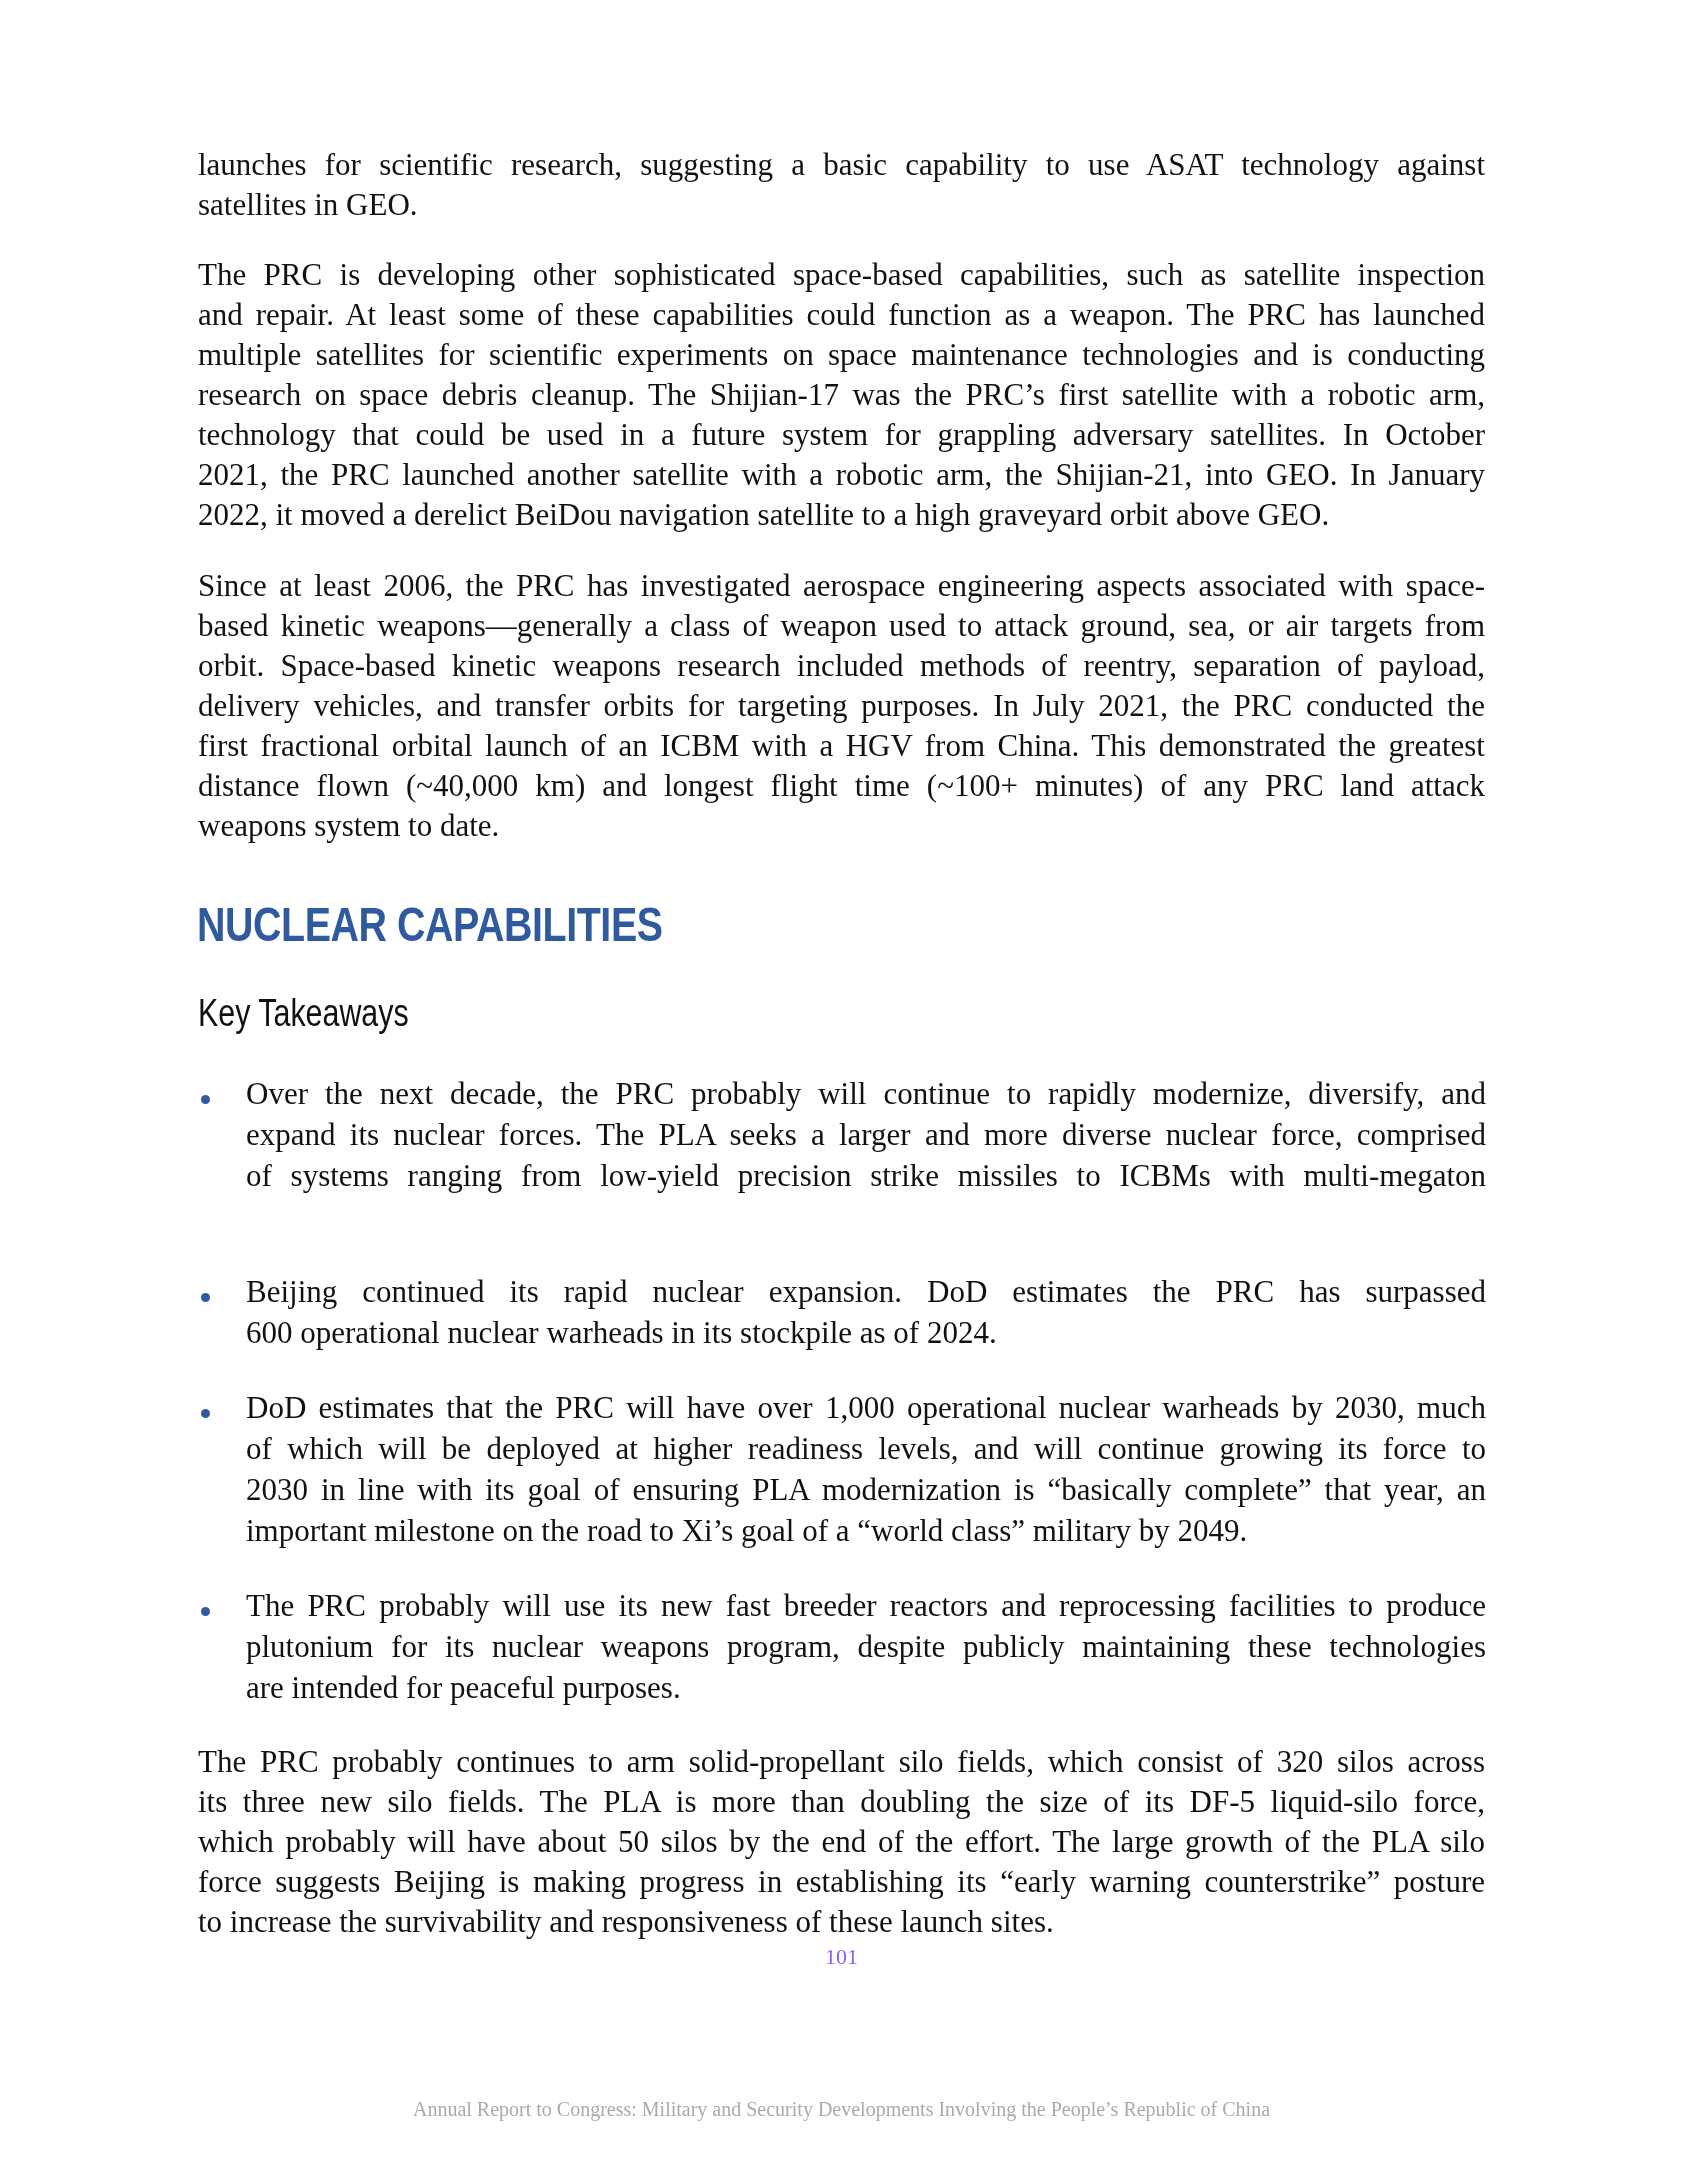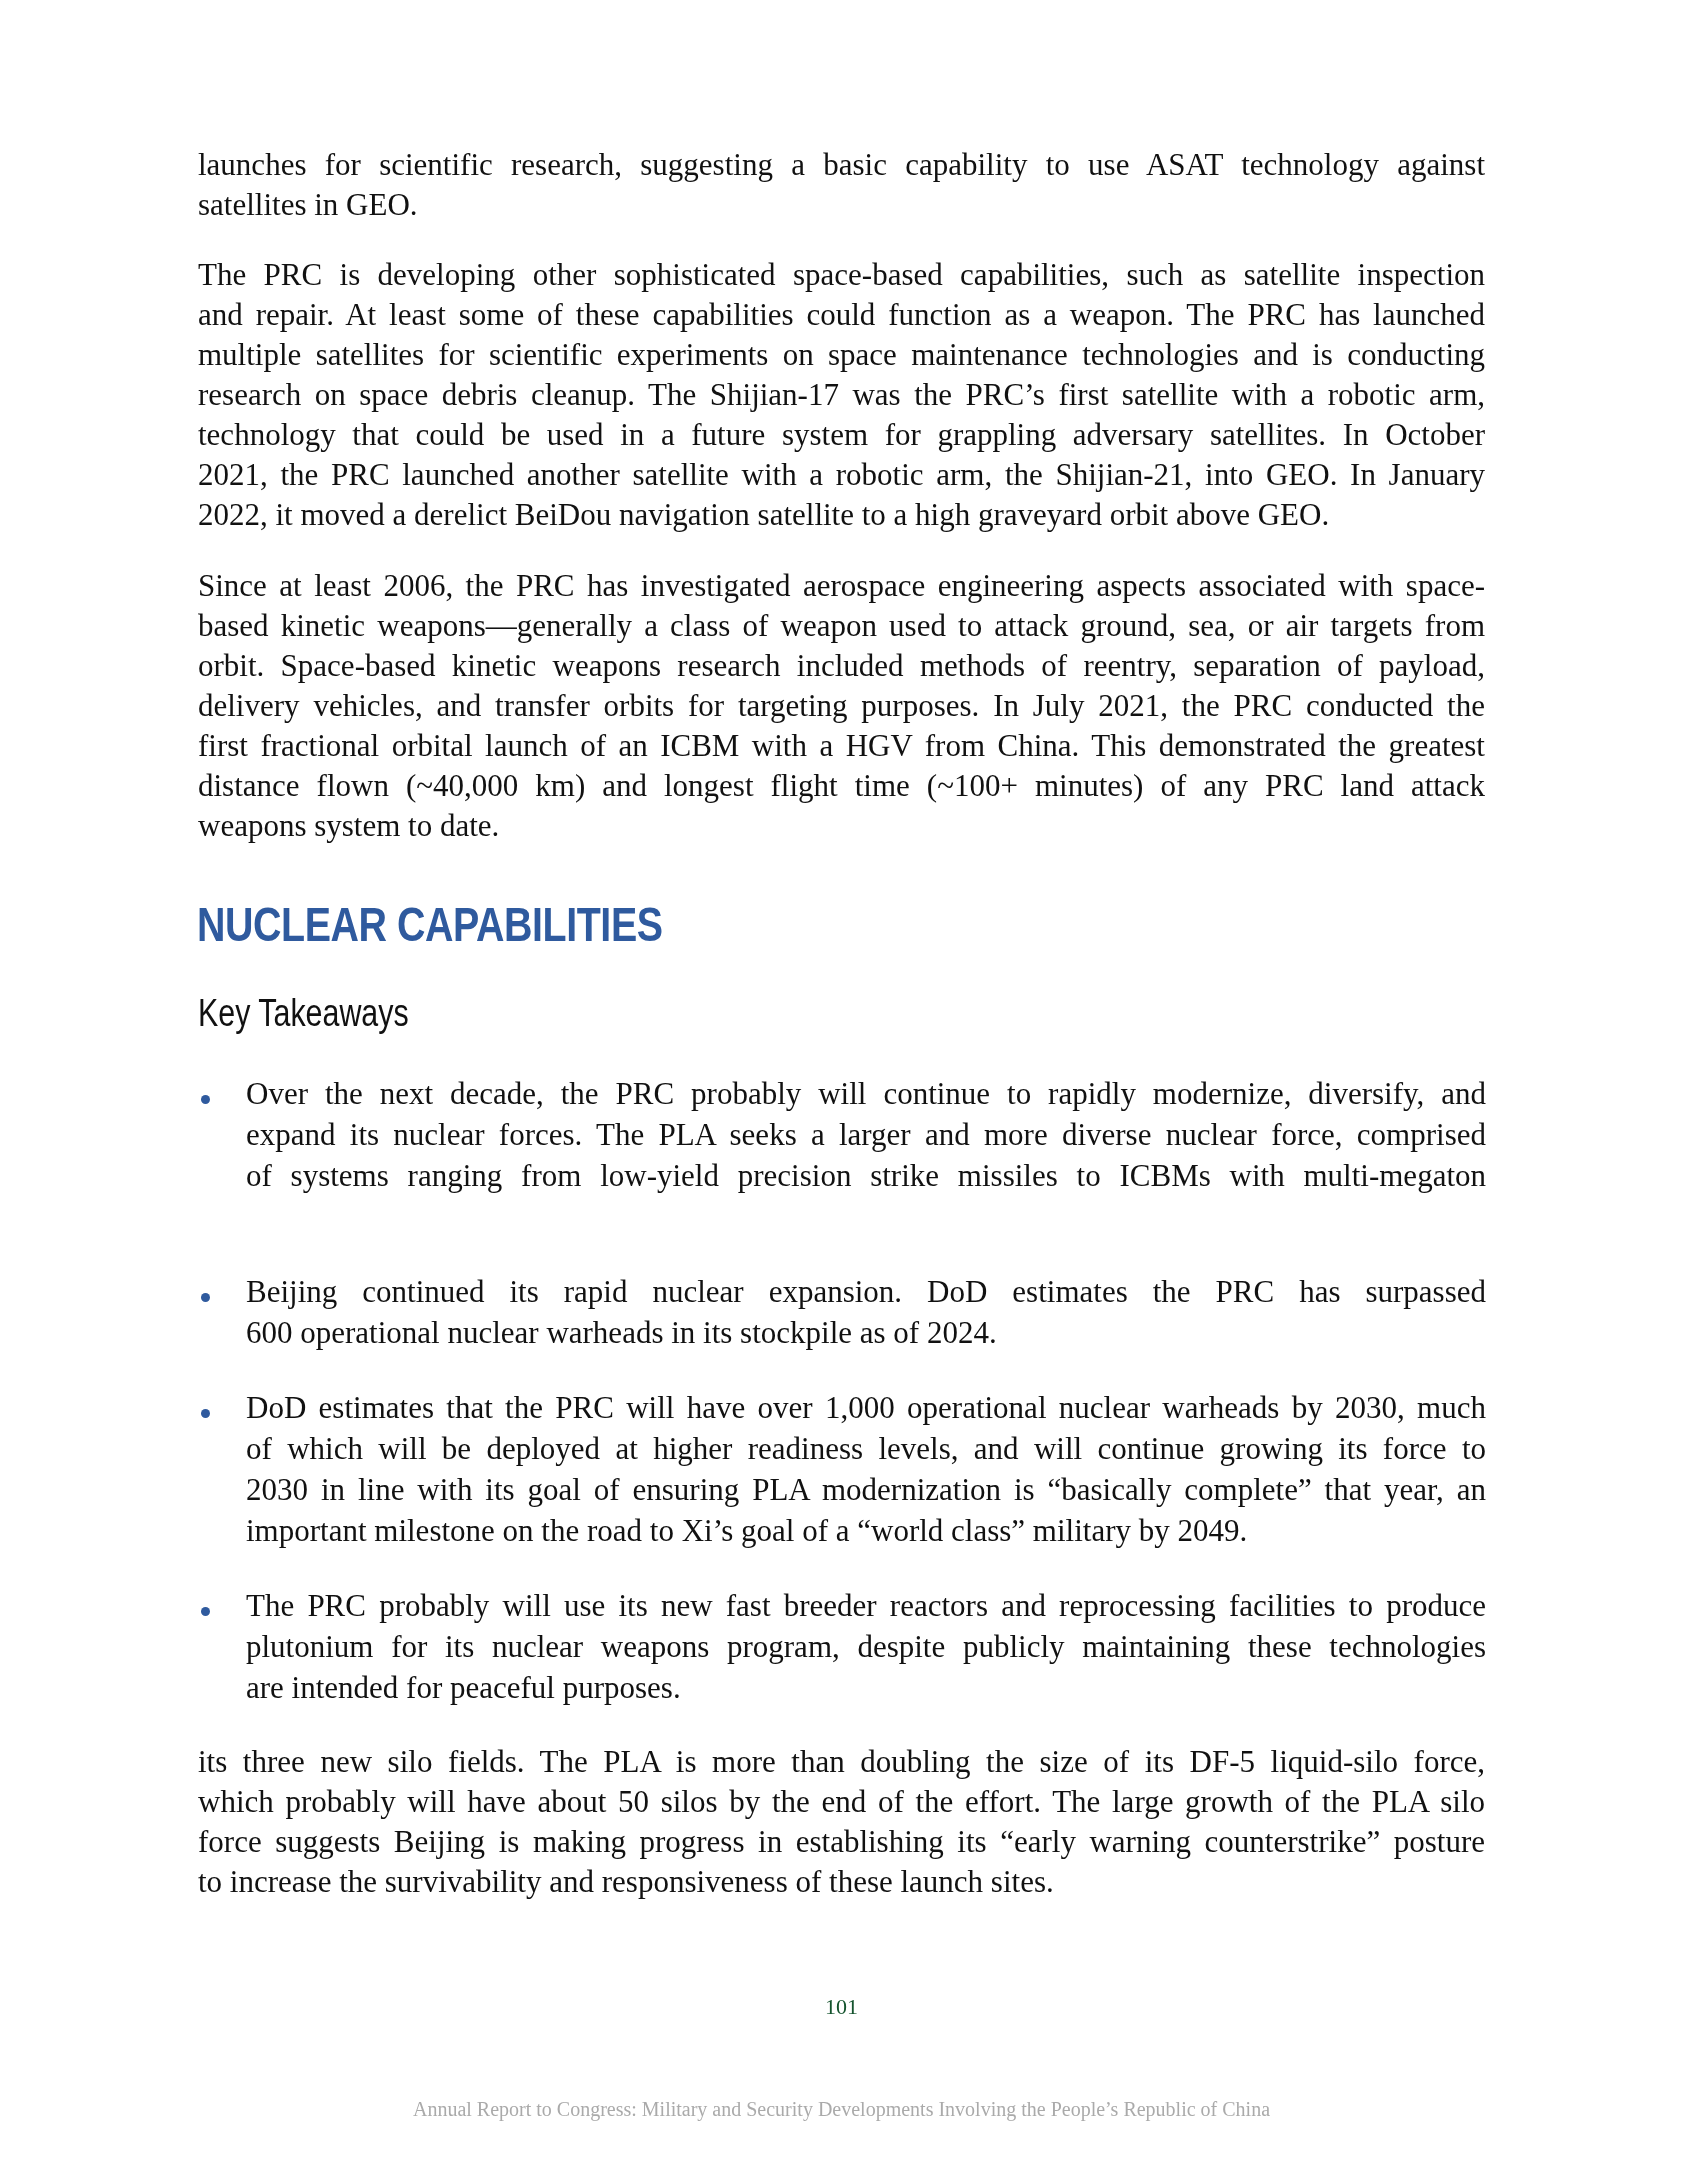--- a/index.html
+++ b/index.html
@@ -8,21 +8,21 @@
   .para { position: absolute; left: 198px; width: 1287px; font-family: "Liberation Serif", serif; font-size: 31px; color: #111; }
   .line { display: block; height: 40px; line-height: 40px; white-space: nowrap; text-align: justify; text-align-last: justify; }
   .line.last { text-align-last: left; }
   .heading { position: absolute; left: 197px; font-family: "Liberation Sans", sans-serif; font-weight: bold; color: #2F5A9E; font-size: 48px; letter-spacing: -0.5px; transform: scaleX(0.82); transform-origin: left center; line-height: 59px; }
   .subheading { position: absolute; left: 198px; font-family: "Liberation Sans", sans-serif; color: #111; font-size: 38px; transform: scaleX(0.8); transform-origin: left center; line-height: 50px; }
   .bullet-list { position: absolute; left: 198px; width: 1287px; margin: 0; padding: 0; list-style: none; }
   .bullet { position: absolute; left: 0; width: 1287px; }
   .bullet-dot { position: absolute; left: 3px; width: 9px; height: 9px; border-radius: 50%; background: #2F5A9E; }
   .bullet-text { position: absolute; left: 48px; width: 1240px; font-family: "Liberation Serif", serif; font-size: 31px; color: #111; }
   .bullet-text .line { height: 41px; line-height: 41px; }
-  .footer-num { position: absolute; left: 0; width: 1683px; top: 1994px; text-align: center; font-family: "Liberation Serif", serif; font-size: 22px; color: #14532d; line-height: 26px; }
+  .footer-num { position: absolute; left: 0; width: 1683px; top: 1944px; text-align: center; font-family: "Liberation Serif", serif; font-size: 22px; color: #8b5cf6; line-height: 26px; }
   .footer-text { position: absolute; left: 0; width: 1683px; top: 2085px; text-align: center; font-family: "Liberation Serif", serif; font-size: 20px; color: #aaaaaa; line-height: 26px; margin-top: 11px; }
 </style>
 </head>
 <body>
 
 <div class="page">
 
   <div class="para" style="top:145px;">
     <span class="line">launches for scientific research, suggesting a basic capability to use ASAT technology against</span>
     <span class="line last">satellites in GEO.</span>
@@ -80,20 +80,21 @@
       <span class="bullet-dot" style="top:22px;"></span>
       <div class="bullet-text">
         <span class="line">The PRC probably will use its new fast breeder reactors and reprocessing facilities to produce</span>
         <span class="line">plutonium for its nuclear weapons program, despite publicly maintaining these technologies</span>
         <span class="line last">are intended for peaceful purposes.</span>
       </div>
     </div>
   </div>
 
   <div class="para" style="top:1742px;">
+    <span class="line">The PRC probably continues to arm solid-propellant silo fields, which consist of 320 silos across</span>
     <span class="line">its three new silo fields. The PLA is more than doubling the size of its DF-5 liquid-silo force,</span>
     <span class="line">which probably will have about 50 silos by the end of the effort. The large growth of the PLA silo</span>
     <span class="line">force suggests Beijing is making progress in establishing its “early warning counterstrike” posture</span>
     <span class="line last">to increase the survivability and responsiveness of these launch sites.</span>
   </div>
 
   <div class="footer-num">101</div>
   <div class="footer-text">Annual Report to Congress: Military and Security Developments Involving the People’s Republic of China</div>
 
 </div>

